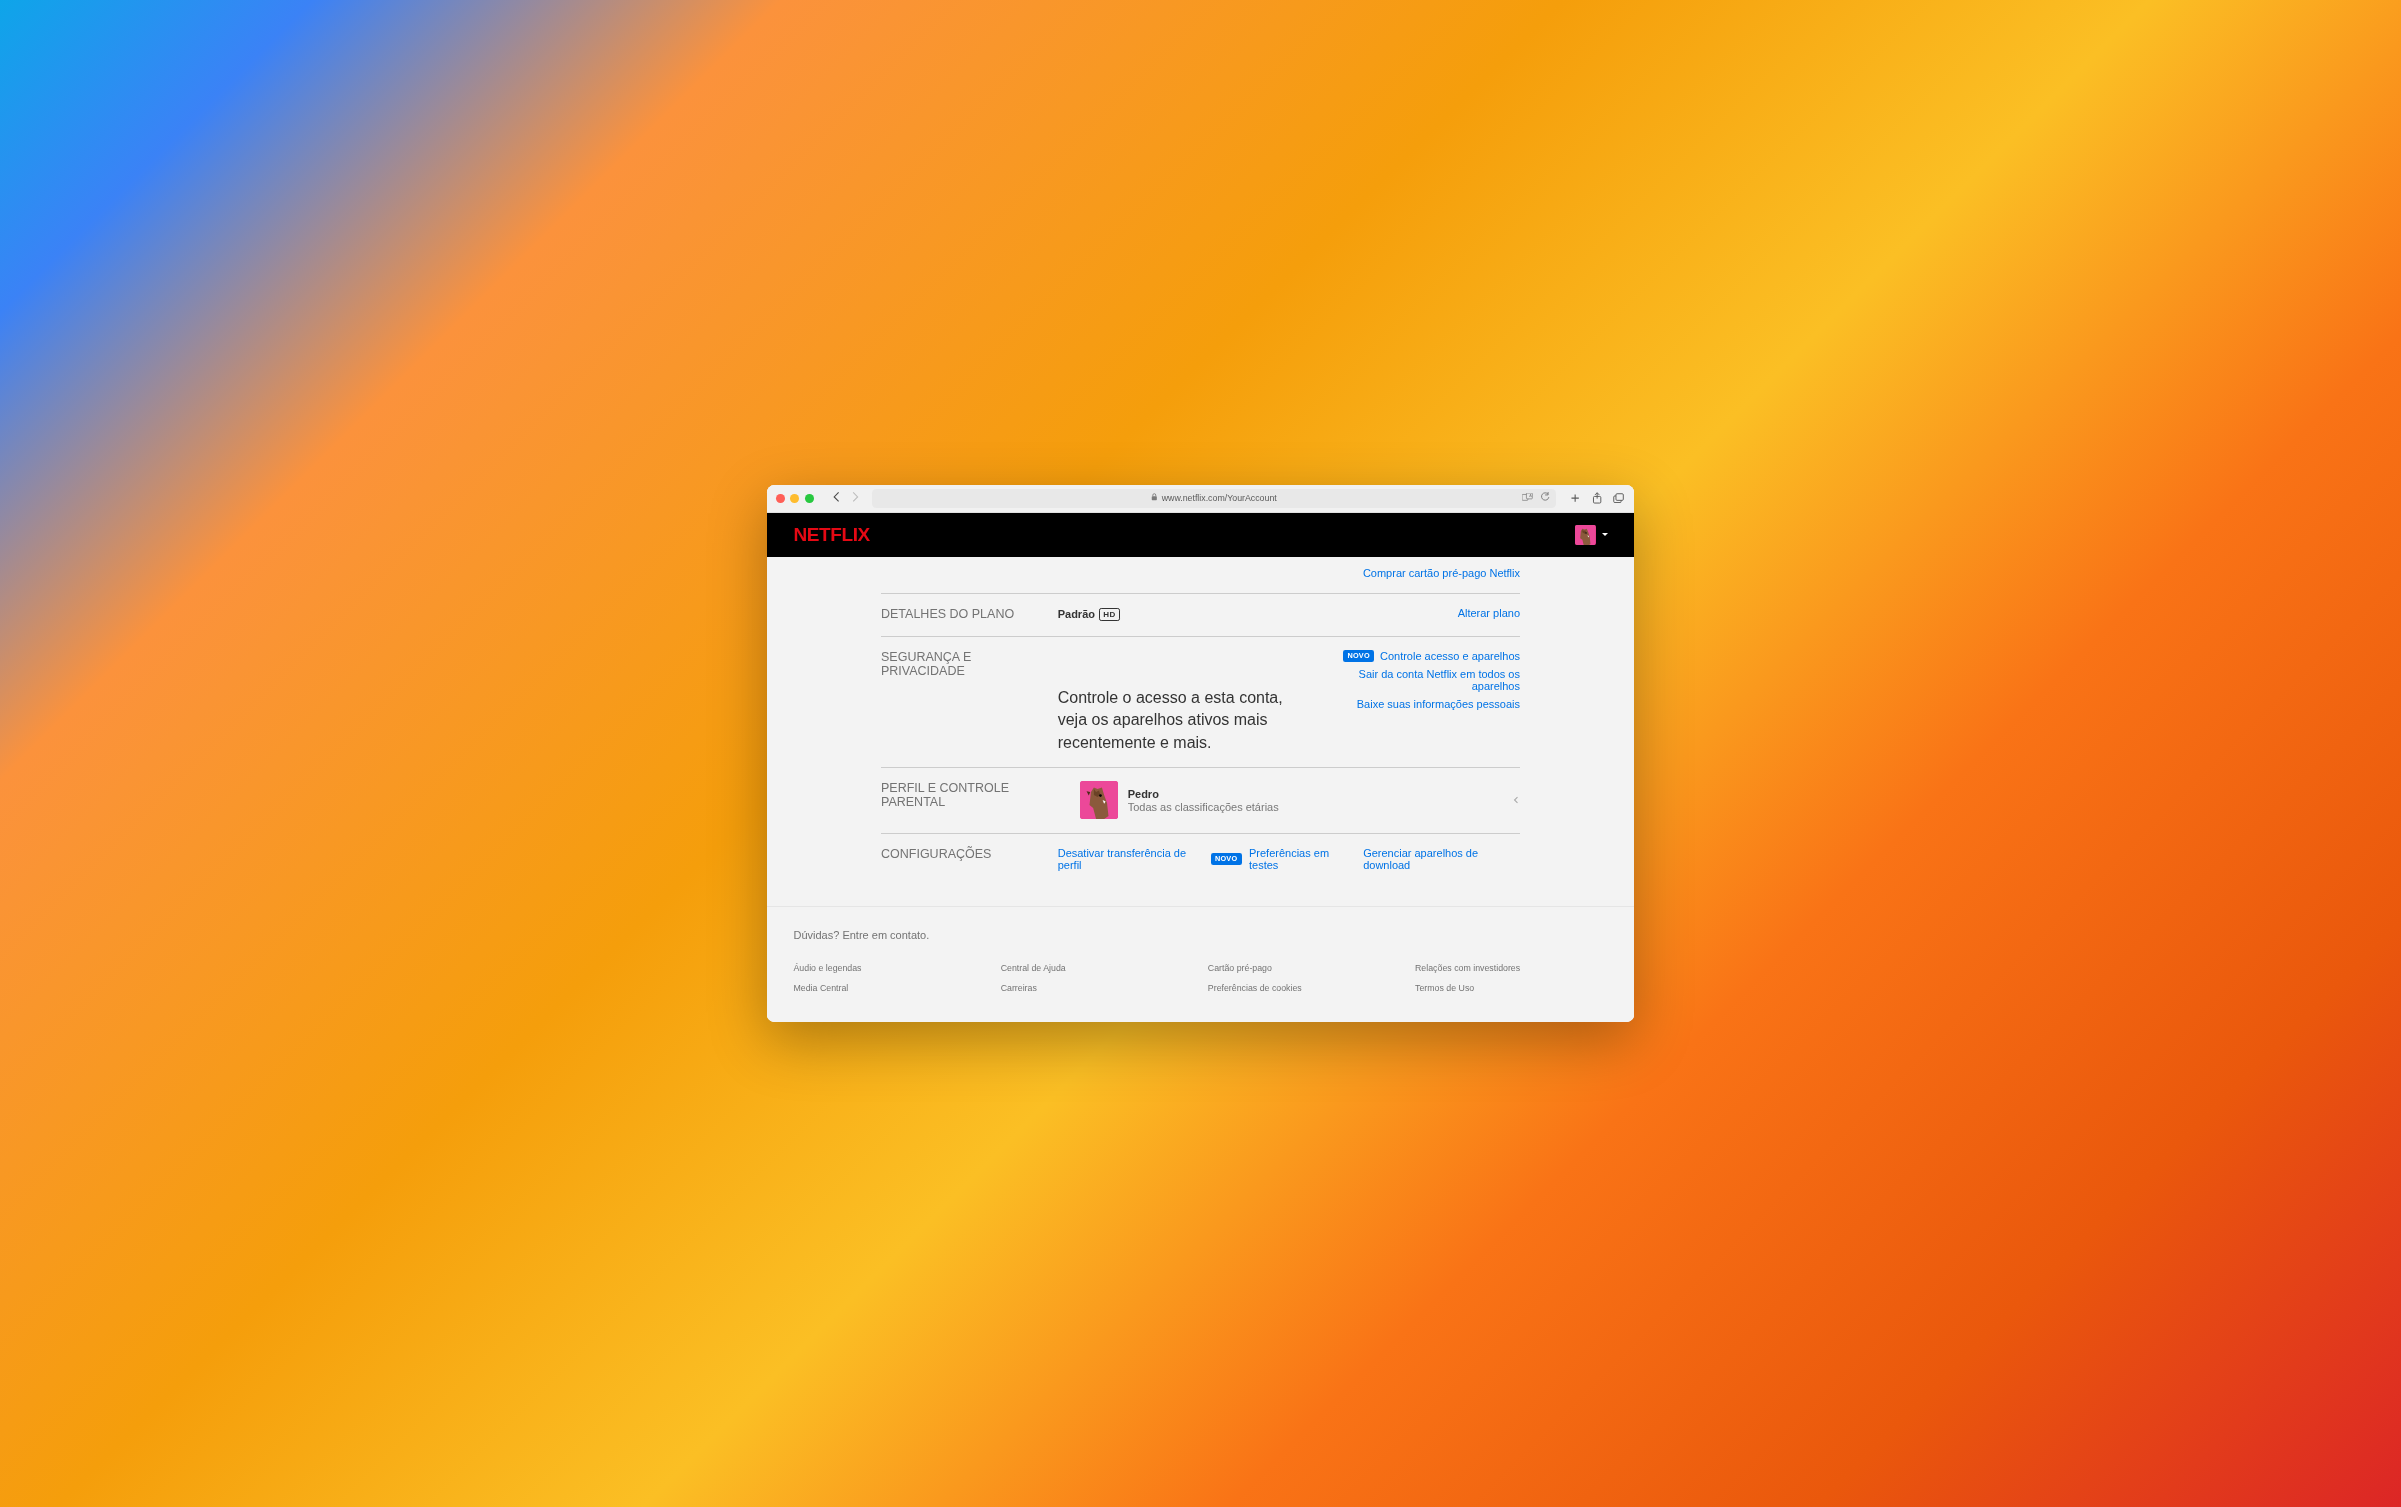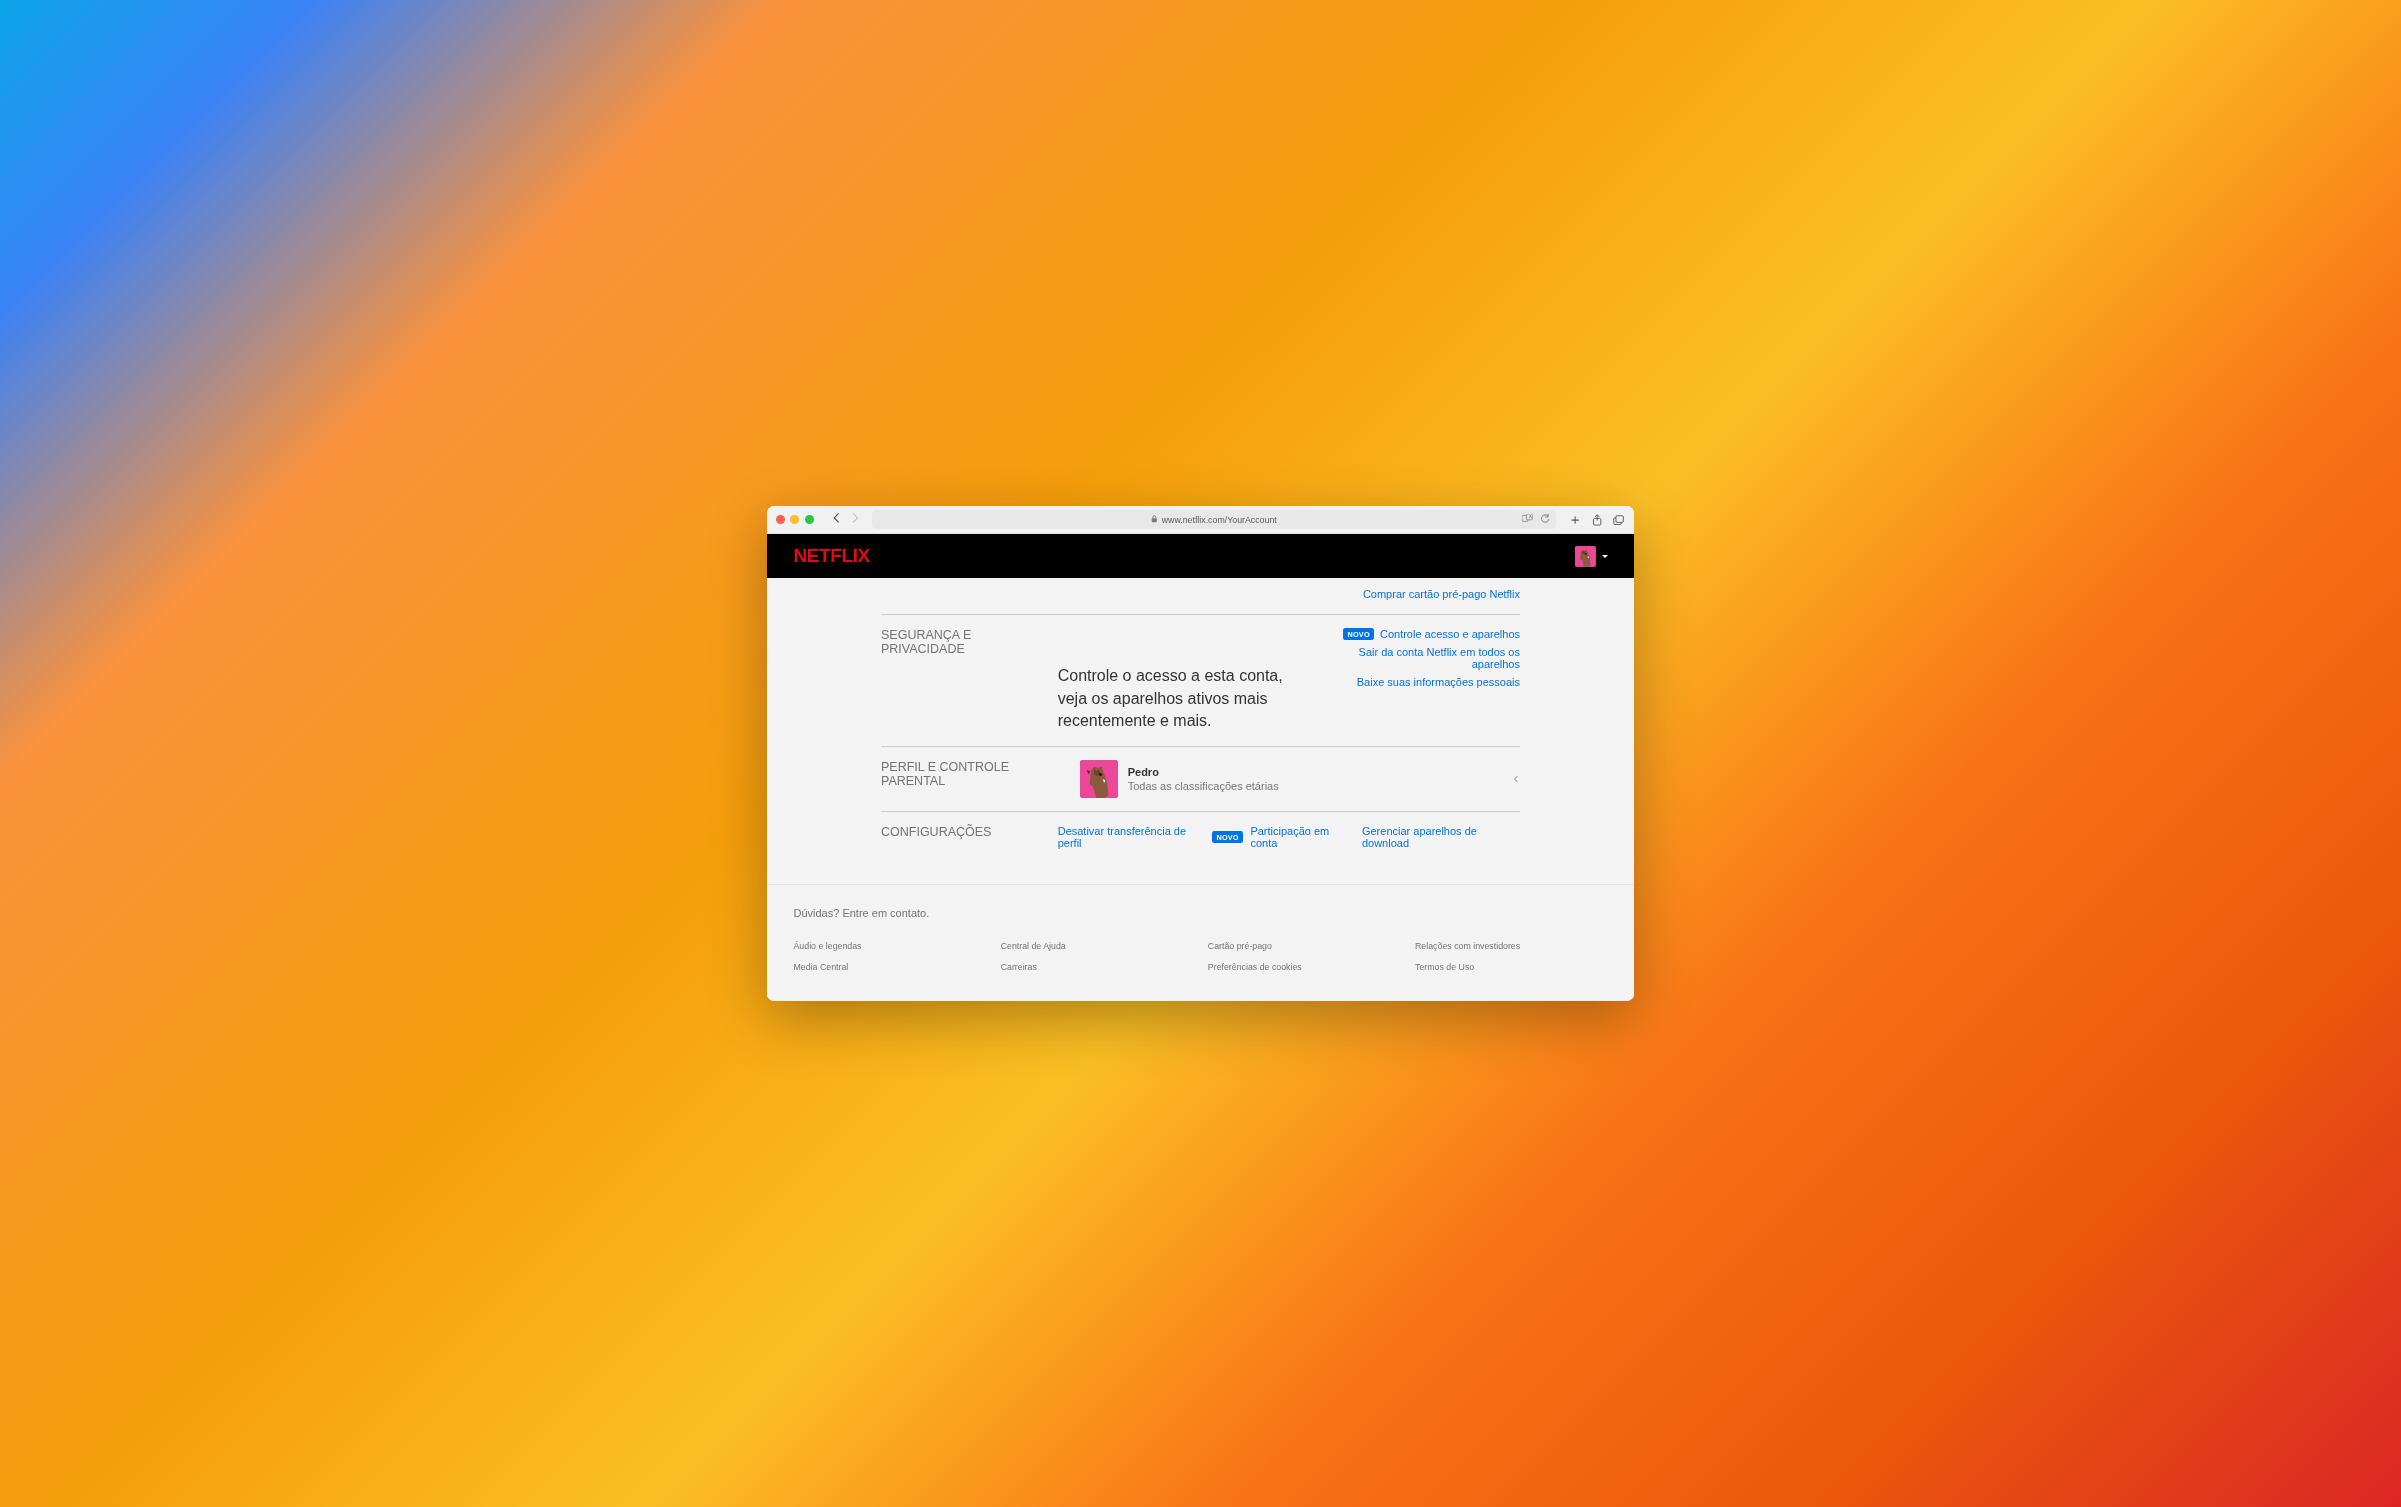--- a/index.html
+++ b/index.html
@@ -295,20 +295,34 @@
     </div>
   </div>
 
   <div class="content">
     <div class="account-container">
 
       <div class="top-link-row">
         <a class="link">Comprar cartão pré-pago Netflix</a>
       </div>
 
+      <div class="section">
+        <div class="section-label">DETALHES DO PLANO</div>
+        <div class="section-body">
+          <div class="section-body-left">
+            <span class="plan-name">
+              <span>Padrão</span>
+              <span class="hd-badge">HD</span>
+            </span>
+          </div>
+          <div class="section-body-right">
+            <a class="link">Alterar plano</a>
+          </div>
+        </div>
+      </div>
 
       <div class="section">
         <div class="section-label">SEGURANÇA E PRIVACIDADE</div>
         <div class="section-body">
           <div class="section-body-left">
             <div class="sec-desc">Controle o acesso a esta conta, veja os aparelhos ativos mais recentemente e mais.</div>
           </div>
           <div class="section-body-right">
             <div class="line-with-badge">
               <span class="badge-novo">NOVO</span>
@@ -348,21 +362,21 @@
       </div>
 
       <div class="section">
         <div class="section-label">CONFIGURAÇÕES</div>
         <div class="section-body">
           <div class="config-links">
             <div class="line-with-badge">
               <a class="link">Desativar transferência de perfil</a>
               <span class="badge-novo after">NOVO</span>
             </div>
-            <a class="link">Participação em conta</a>
+            <a class="link">Preferências em testes</a>
             <a class="link">Gerenciar aparelhos de download</a>
           </div>
         </div>
       </div>
 
     </div>
 
     <div class="footer">
       <div class="footer-intro">Dúvidas? Entre em contato.</div>
       <div class="footer-links">

